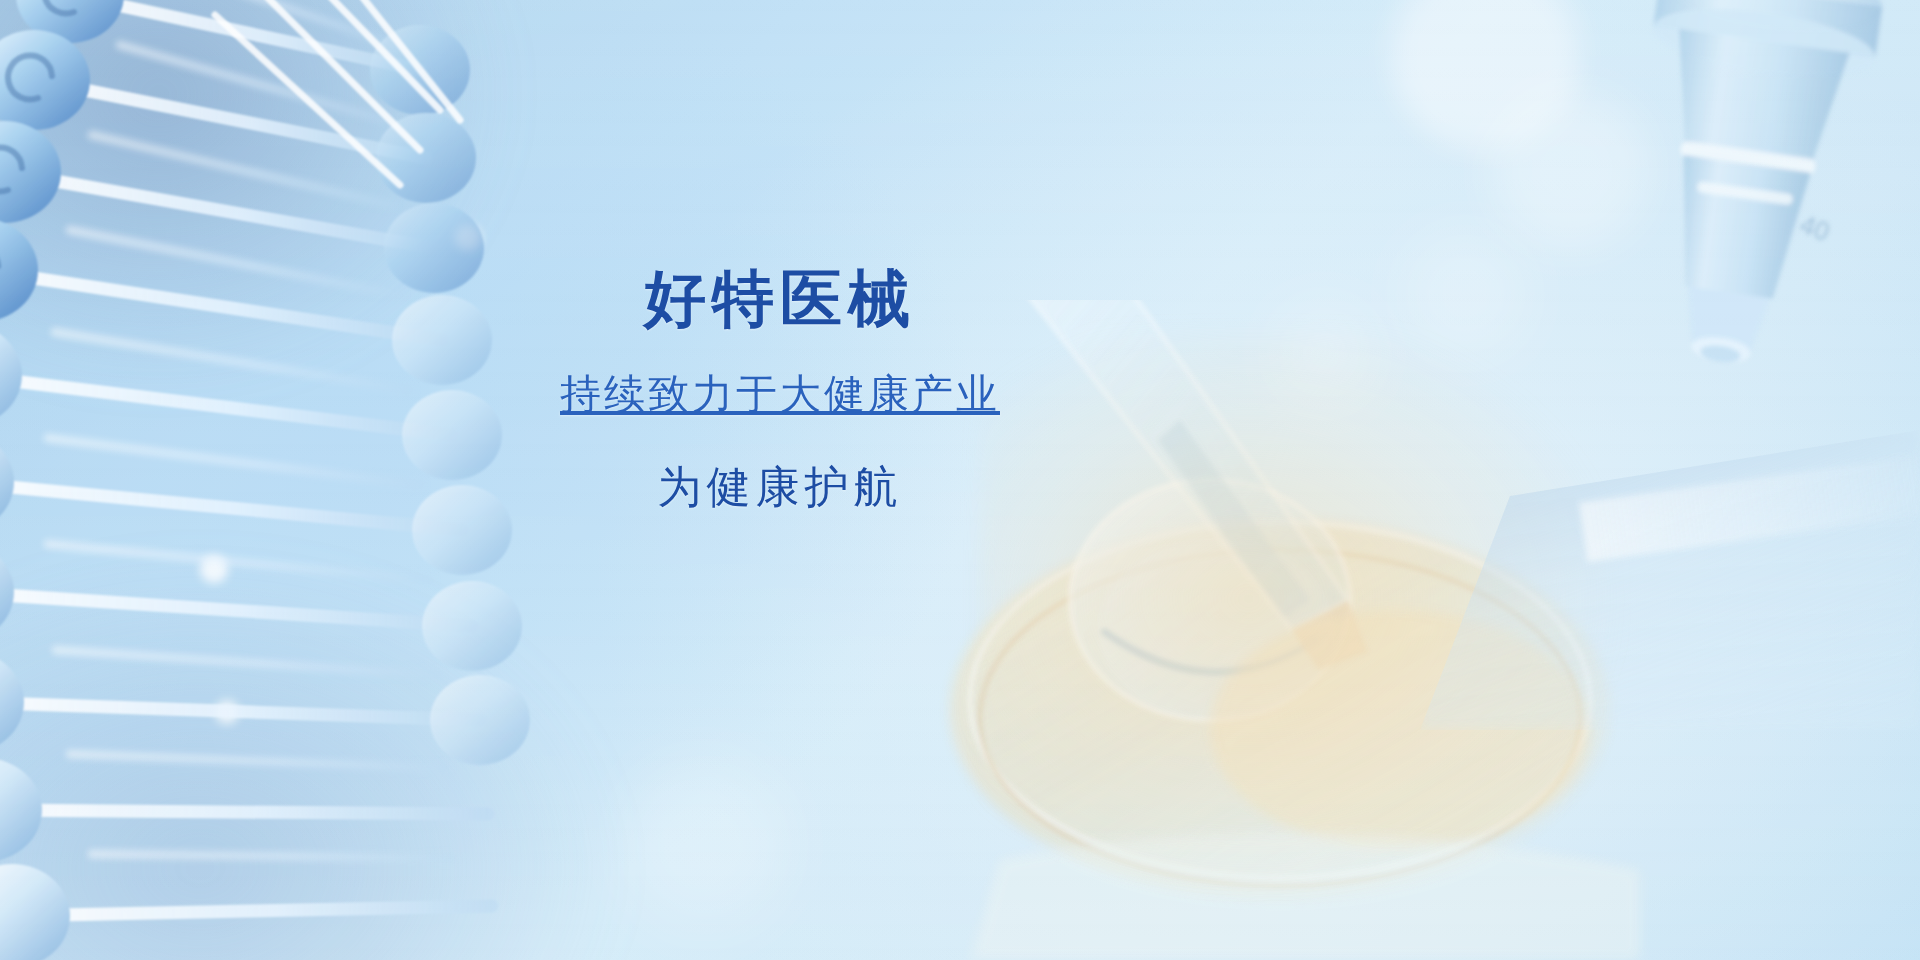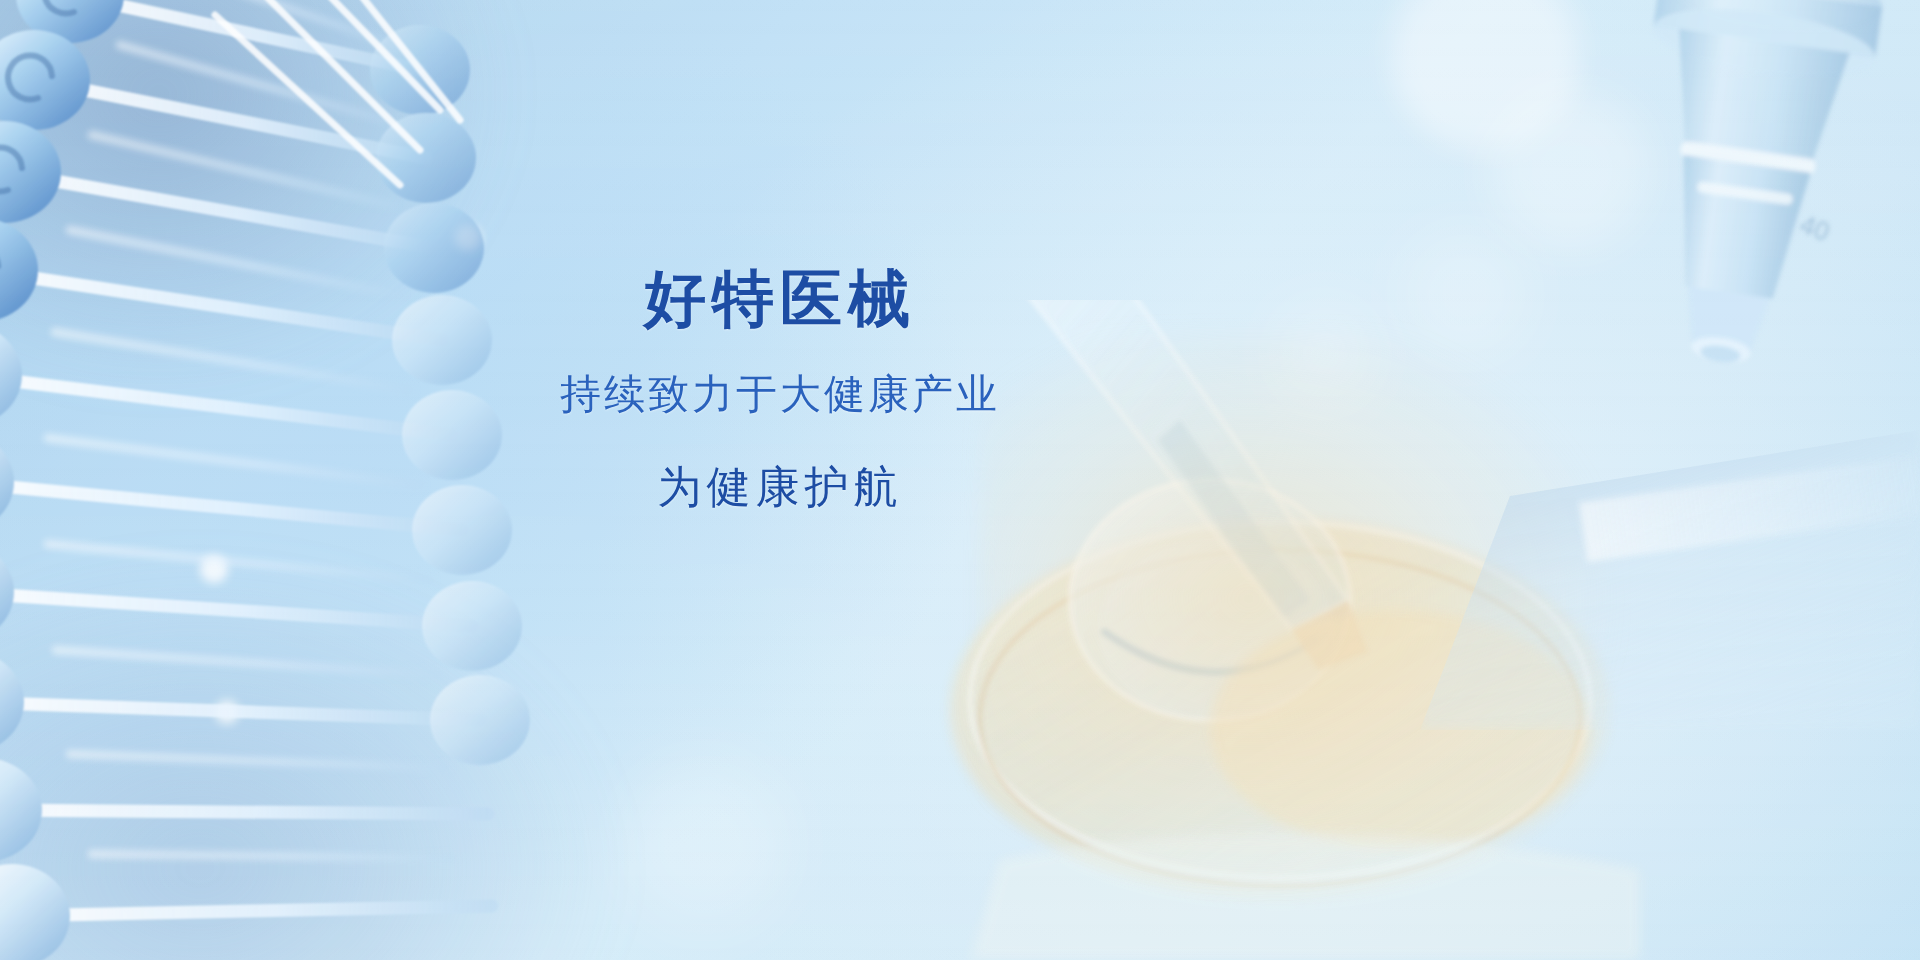--- a/index.html
+++ b/index.html
@@ -74,21 +74,21 @@
   .title{
     font-size:62px;line-height:1.0;font-weight:bold;
     color:#1d4da4;letter-spacing:6px;
     text-shadow:0 1px 2px rgba(255,255,255,0.45);
     margin:0 0 44px 0;white-space:nowrap;text-align:center;
   }
   .subtitle{
     font-size:41px;line-height:1.0;font-weight:400;
     color:#2a62bd;letter-spacing:3px;
     text-shadow:0 1px 2px rgba(255,255,255,0.4);
-    margin:0 0 50px 0;white-space:nowrap;
+    margin:0 0 50px 0;white-space:nowrap;text-decoration:underline;
   }
   .tagline{
     font-size:44px;line-height:1.0;font-weight:normal;
     color:#1d4da4;letter-spacing:5px;
     text-shadow:0 1px 2px rgba(255,255,255,0.42);
     margin:0;white-space:nowrap;
   }
 
   
   .warm{

